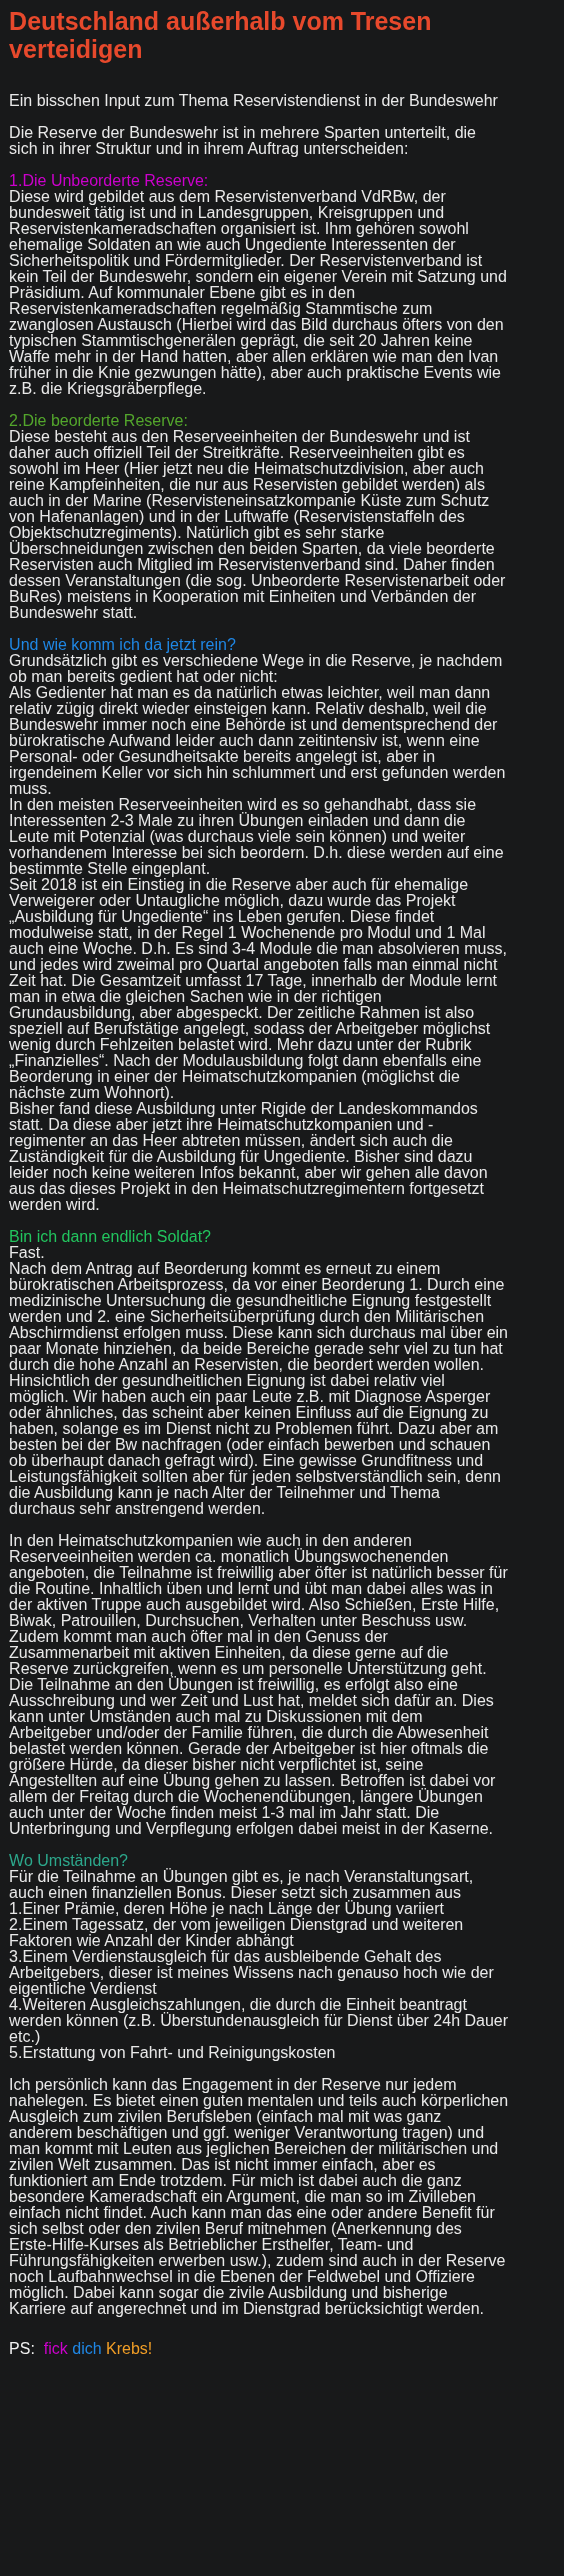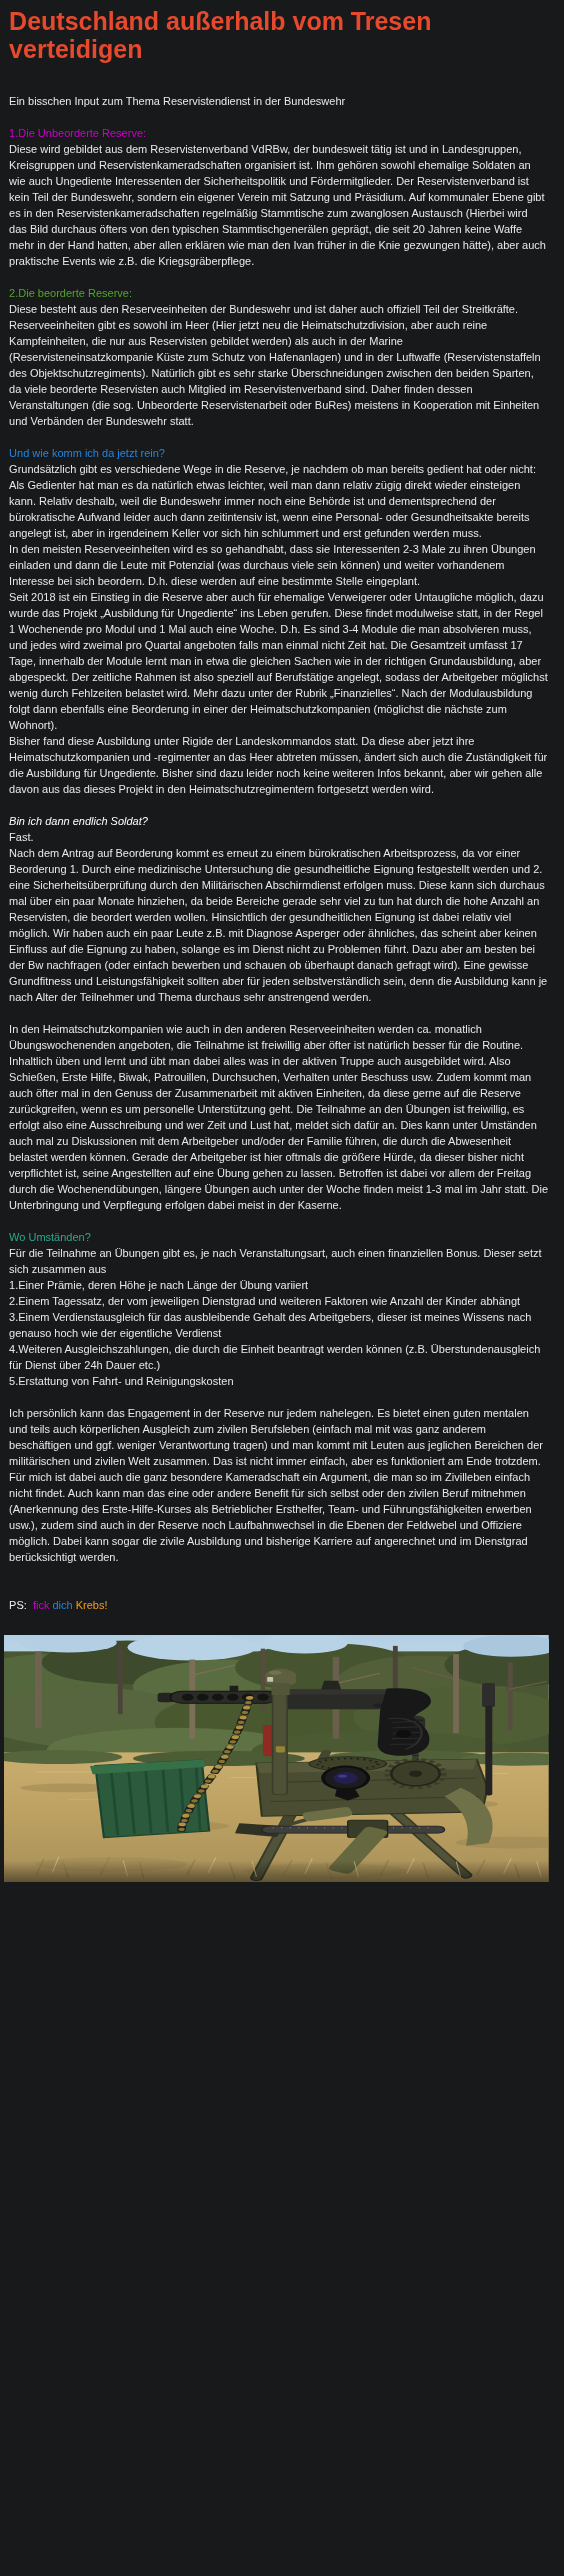--- a/index.html
+++ b/index.html
@@ -2,59 +2,60 @@
 <html style="font-size:8.6px"><head>
 <meta charset="utf-8">
 <style>
   html,body{margin:0;padding:0;}
   body{
     width:564px;height:2576px;overflow:hidden;
     background:#18191a;
     font-family:"Liberation Sans","DejaVu Sans",sans-serif;
     color:#e9e9e9;
   }
-  main{display:flex;flex-direction:column;height:1882px;gap:20px;}
+  main{display:flex;flex-direction:row;height:2576px;gap:20px;}
   .content{padding:6.5px 16px 0 9.1px;}
   h1{
     font-size:25px;line-height:28px;font-weight:bold;
     margin:0 0 30px 0;letter-spacing:0;
   }
   .para{
-    font-size:11px;line-height:16px;margin:0 0 16px 0;
+    font-size:16px;line-height:16px;margin:0 0 16px 0;
     white-space:pre-wrap;
   }
   .para > span{white-space:pre-wrap;}
   .sec-heading{display:block;}
-  .ps{margin-top:32px;margin-bottom:2.2px;}
+  .ps{margin-top:24px;margin-bottom:2.2px;}
   figure.photo{
     margin:0 15px 0 4.3px;flex:1;min-height:0;overflow:hidden;
   }
   figure.photo svg{display:block;width:100%;height:100%;}
 </style>
 </head>
 <body>
 
 <main>
   <div class="content">
 
     <h1 style="color: rgb(231, 73, 44);">Deutschland außerhalb vom Tresen verteidigen</h1>
 
     <p class="para">Ein bisschen Input zum Thema Reservistendienst in der Bundeswehr</p>
+    <p class="para">Die Reserve der Bundeswehr ist in mehrere Sparten unterteilt, die sich in ihrer Struktur und in ihrem Auftrag unterscheiden:</p>
 
     <p class="para"><span class="sec-heading" style="color: rgb(204, 0, 204);">1.Die Unbeorderte Reserve:</span><span>Diese wird gebildet aus dem Reservistenverband VdRBw, der bundesweit tätig ist und in Landesgruppen, Kreisgruppen und Reservistenkameradschaften organisiert ist. Ihm gehören sowohl ehemalige Soldaten an wie auch Ungediente Interessenten der Sicherheitspolitik und Fördermitglieder. Der Reservistenverband ist kein Teil der Bundeswehr, sondern ein eigener Verein mit Satzung und Präsidium. Auf kommunaler Ebene gibt es in den Reservistenkameradschaften regelmäßig Stammtische zum zwanglosen Austausch (Hierbei wird das Bild durchaus öfters von den typischen Stammtischgenerälen geprägt, die seit 20 Jahren keine Waffe mehr in der Hand hatten, aber allen erklären wie man den Ivan früher in die Knie gezwungen hätte), aber auch praktische Events wie z.B. die Kriegsgräberpflege.</span></p>
 
     <p class="para"><span class="sec-heading" style="color: rgb(83, 166, 44);">2.Die beorderte Reserve:</span><span>Diese besteht aus den Reserveeinheiten der Bundeswehr und ist daher auch offiziell Teil der Streitkräfte. Reserveeinheiten gibt es sowohl im Heer (Hier jetzt neu die Heimatschutzdivision, aber auch reine Kampfeinheiten, die nur aus Reservisten gebildet werden) als auch in der Marine (Reservisteneinsatzkompanie Küste zum Schutz von Hafenanlagen) und in der Luftwaffe (Reservistenstaffeln des Objektschutzregiments). Natürlich gibt es sehr starke Überschneidungen zwischen den beiden Sparten, da viele beorderte Reservisten auch Mitglied im Reservistenverband sind. Daher finden dessen Veranstaltungen (die sog. Unbeorderte Reservistenarbeit oder BuRes) meistens in Kooperation mit Einheiten und Verbänden der Bundeswehr statt.</span></p>
 
     <p class="para"><span class="sec-heading" style="color: rgb(31, 135, 229);">Und wie komm ich da jetzt rein?</span><span>Grundsätzlich gibt es verschiedene Wege in die Reserve, je nachdem ob man bereits gedient hat oder nicht:
 Als Gedienter hat man es da natürlich etwas leichter, weil man dann relativ zügig direkt wieder einsteigen kann. Relativ deshalb, weil die Bundeswehr immer noch eine Behörde ist und dementsprechend der bürokratische Aufwand leider auch dann zeitintensiv ist, wenn eine Personal- oder Gesundheitsakte bereits angelegt ist, aber in irgendeinem Keller vor sich hin schlummert und erst gefunden werden muss.
 In den meisten Reserveeinheiten wird es so gehandhabt, dass sie Interessenten 2-3 Male zu ihren Übungen einladen und dann die Leute mit Potenzial (was durchaus viele sein können) und weiter vorhandenem Interesse bei sich beordern. D.h. diese werden auf eine bestimmte Stelle eingeplant.
 Seit 2018 ist ein Einstieg in die Reserve aber auch für ehemalige Verweigerer oder Untaugliche möglich, dazu wurde das Projekt „Ausbildung für Ungediente“ ins Leben gerufen. Diese findet modulweise statt, in der Regel 1 Wochenende pro Modul und 1 Mal auch eine Woche. D.h. Es sind 3-4 Module die man absolvieren muss, und jedes wird zweimal pro Quartal angeboten falls man einmal nicht Zeit hat. Die Gesamtzeit umfasst 17 Tage, innerhalb der Module lernt man in etwa die gleichen Sachen wie in der richtigen Grundausbildung, aber abgespeckt. Der zeitliche Rahmen ist also speziell auf Berufstätige angelegt, sodass der Arbeitgeber möglichst wenig durch Fehlzeiten belastet wird. Mehr dazu unter der Rubrik „Finanzielles“. Nach der Modulausbildung folgt dann ebenfalls eine Beorderung in einer der Heimatschutzkompanien (möglichst die nächste zum Wohnort).
 Bisher fand diese Ausbildung unter Rigide der Landeskommandos statt. Da diese aber jetzt ihre Heimatschutzkompanien und -regimenter an das Heer abtreten müssen, ändert sich auch die Zuständigkeit für die Ausbildung für Ungediente. Bisher sind dazu leider noch keine weiteren Infos bekannt, aber wir gehen alle davon aus das dieses Projekt in den Heimatschutzregimentern fortgesetzt werden wird.</span></p>
 
-    <p class="para"><span class="sec-heading" style="color: #ffffff; font-style: italic;">Bin ich dann endlich Soldat?</span><span>Fast.
+    <p class="para"><span class="sec-heading" style="color: #22c55e;">Bin ich dann endlich Soldat?</span><span>Fast.
 Nach dem Antrag auf Beorderung kommt es erneut zu einem bürokratischen Arbeitsprozess, da vor einer Beorderung 1. Durch eine medizinische Untersuchung die gesundheitliche Eignung festgestellt werden und 2. eine Sicherheitsüberprüfung durch den Militärischen Abschirmdienst erfolgen muss. Diese kann sich durchaus mal über ein paar Monate hinziehen, da beide Bereiche gerade sehr viel zu tun hat durch die hohe Anzahl an Reservisten, die beordert werden wollen. Hinsichtlich der gesundheitlichen Eignung ist dabei relativ viel möglich. Wir haben auch ein paar Leute z.B. mit Diagnose Asperger oder ähnliches, das scheint aber keinen Einfluss auf die Eignung zu haben, solange es im Dienst nicht zu Problemen führt. Dazu aber am besten bei der Bw nachfragen (oder einfach bewerben und schauen ob überhaupt danach gefragt wird). Eine gewisse Grundfitness und Leistungsfähigkeit sollten aber für jeden selbstverständlich sein, denn die Ausbildung kann je nach Alter der Teilnehmer und Thema durchaus sehr anstrengend werden.</span></p>
 
     <p class="para">In den Heimatschutzkompanien wie auch in den anderen Reserveeinheiten werden ca. monatlich Übungswochenenden angeboten, die Teilnahme ist freiwillig aber öfter ist natürlich besser für die Routine. Inhaltlich üben und lernt und übt man dabei alles was in der aktiven Truppe auch ausgebildet wird. Also Schießen, Erste Hilfe, Biwak, Patrouillen, Durchsuchen, Verhalten unter Beschuss usw. Zudem kommt man auch öfter mal in den Genuss der Zusammenarbeit mit aktiven Einheiten, da diese gerne auf die Reserve zurückgreifen, wenn es um personelle Unterstützung geht. Die Teilnahme an den Übungen ist freiwillig, es erfolgt also eine Ausschreibung und wer Zeit und Lust hat, meldet sich dafür an. Dies kann unter Umständen auch mal zu Diskussionen mit dem Arbeitgeber und/oder der Familie führen, die durch die Abwesenheit belastet werden können. Gerade der Arbeitgeber ist hier oftmals die größere Hürde, da dieser bisher nicht verpflichtet ist, seine Angestellten auf eine Übung gehen zu lassen. Betroffen ist dabei vor allem der Freitag durch die Wochenendübungen, längere Übungen auch unter der Woche finden meist 1-3 mal im Jahr statt. Die Unterbringung und Verpflegung erfolgen dabei meist in der Kaserne.</p>
 
     <p class="para"><span class="sec-heading" style="color: rgb(44, 168, 140);">Wo Umständen?</span><span>Für die Teilnahme an Übungen gibt es, je nach Veranstaltungsart, auch einen finanziellen Bonus. Dieser setzt sich zusammen aus
 1.Einer Prämie, deren Höhe je nach Länge der Übung variiert
 2.Einem Tagessatz, der vom jeweiligen Dienstgrad und weiteren Faktoren wie Anzahl der Kinder abhängt
 3.Einem Verdienstausgleich für das ausbleibende Gehalt des Arbeitgebers, dieser ist meines Wissens nach genauso hoch wie der eigentliche Verdienst
 4.Weiteren Ausgleichszahlungen, die durch die Einheit beantragt werden können (z.B. Überstundenausgleich für Dienst über 24h Dauer etc.)
 5.Erstattung von Fahrt- und Reinigungskosten</span></p>

